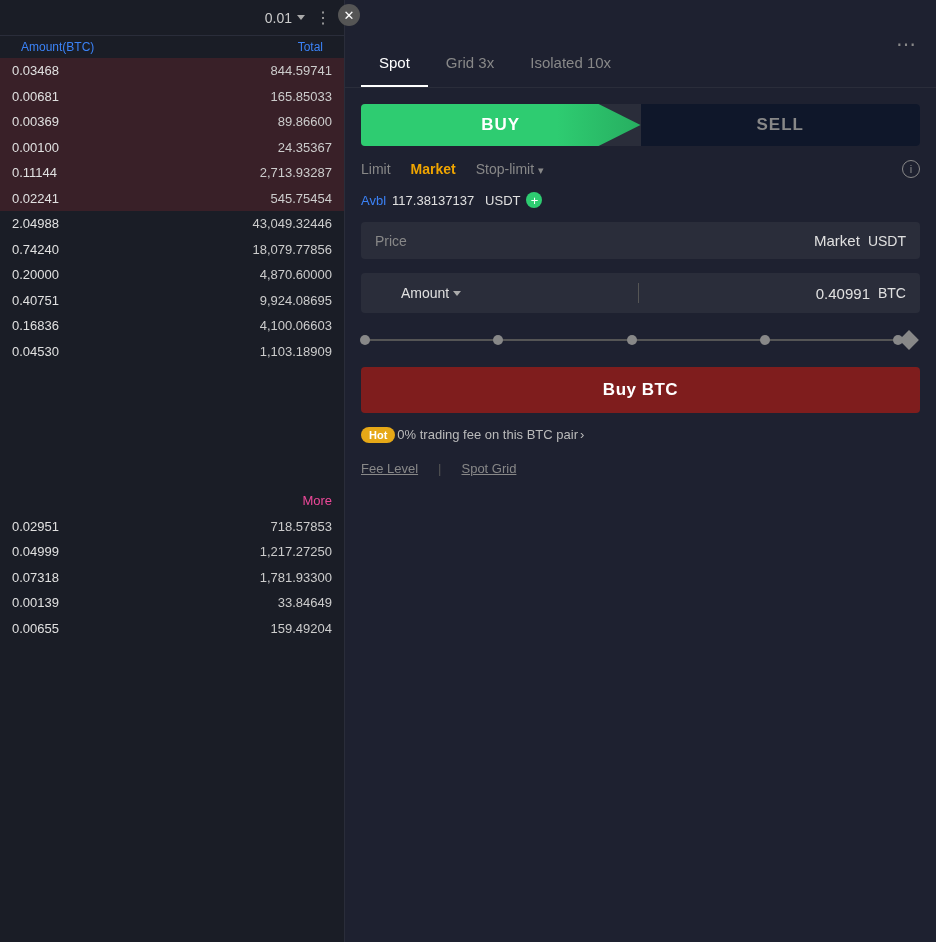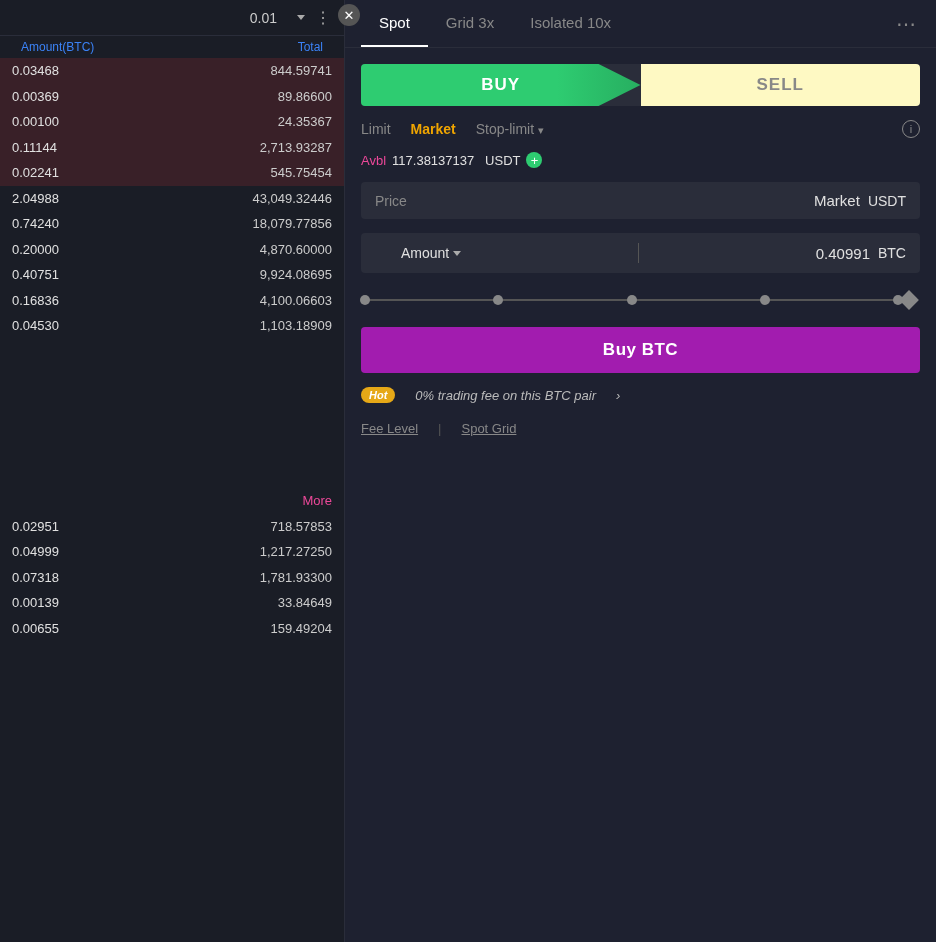--- a/index.html
+++ b/index.html
@@ -28,21 +28,21 @@
       align-items: center;
       justify-content: flex-end;
       padding: 8px 12px;
       gap: 10px;
       border-bottom: 1px solid #2a2d3a;
     }
 
     .dropdown-btn {
       display: flex;
       align-items: center;
-      gap: 20px;
+      gap: 5px;
       color: #ccc;
       font-size: 14px;
       cursor: pointer;
       background: none;
       border: none;
     }
 
     .dropdown-arrow {
       width: 0;
       height: 0;
@@ -137,20 +137,21 @@
       padding: 0 16px;
     }
 
     .tab {
       padding: 14px 18px;
       font-size: 15px;
       cursor: pointer;
       color: #888;
       border-bottom: 2px solid transparent;
       white-space: nowrap;
+      margin-top: 40px;
     }
 
     .tab.active {
       color: #fff;
       border-bottom: 2px solid #fff;
     }
 
     .tab-more {
       margin-left: auto;
       font-size: 20px;
@@ -182,21 +183,21 @@
       color: #fff;
       font-size: 17px;
       font-weight: bold;
       cursor: pointer;
       clip-path: polygon(0 0, 85% 0, 100% 50%, 85% 100%, 0 100%);
       letter-spacing: 1px;
     }
 
     .sell-btn {
       flex: 1;
-      background: #fef9c3;
+      background: #0f172a;
       border: none;
       color: #888;
       font-size: 17px;
       font-weight: bold;
       cursor: pointer;
       letter-spacing: 1px;
     }
 
     
     .order-type-row {
@@ -232,21 +233,21 @@
 
     
     .avbl-row {
       display: flex;
       align-items: center;
       gap: 6px;
       font-size: 13px;
       color: #aaa;
     }
 
-    .avbl-label { color: #ec4899; }
+    .avbl-label { color: #3b82f6; }
     .avbl-amount { color: #e0e0e0; font-size: 13px; }
     .avbl-plus {
       width: 16px;
       height: 16px;
       border-radius: 50%;
       background: #2ecc71;
       color: #fff;
       display: flex;
       align-items: center;
       justify-content: center;
@@ -351,40 +352,39 @@
       height: 14px;
       background: #888;
       transform: rotate(45deg);
       cursor: pointer;
       margin-left: 4px;
       flex-shrink: 0;
     }
 
     
     .buy-btc-btn {
-      background: #a21caf;
+      background: #7f1d1d;
       border: none;
       border-radius: 4px;
       color: #fff;
       font-size: 17px;
       font-weight: 600;
       padding: 13px;
       cursor: pointer;
       width: 100%;
       letter-spacing: 0.5px;
     }
 
     
     .hot-row {
       display: flex;
-      align-items: center;
-      gap: 20px;
+      align-items: flex-start;
+      gap: 2px;
       font-size: 13px;
       color: #aaa;
-      font-style: italic;
     }
 
     .hot-badge {
       background: #e6a817;
       color: #fff;
       font-size: 11px;
       font-weight: bold;
       border-radius: 10px;
       padding: 2px 8px;
     }
@@ -434,20 +434,24 @@
 
   <div class="table-header">
     <span>Amount(BTC)</span>
     <span class="col-right">Total</span>
   </div>
 
   <div class="order-rows" id="rows-top">
       <div class="order-row red-bg">
       <span class="amount">0.03468</span>
       <span class="total">844.59741</span>
+    </div>
+      <div class="order-row red-bg">
+      <span class="amount">0.00681</span>
+      <span class="total">165.85033</span>
     </div>
       <div class="order-row red-bg">
       <span class="amount">0.00369</span>
       <span class="total">89.86600</span>
     </div>
       <div class="order-row red-bg">
       <span class="amount">0.00100</span>
       <span class="total">24.35367</span>
     </div>
       <div class="order-row red-bg">

